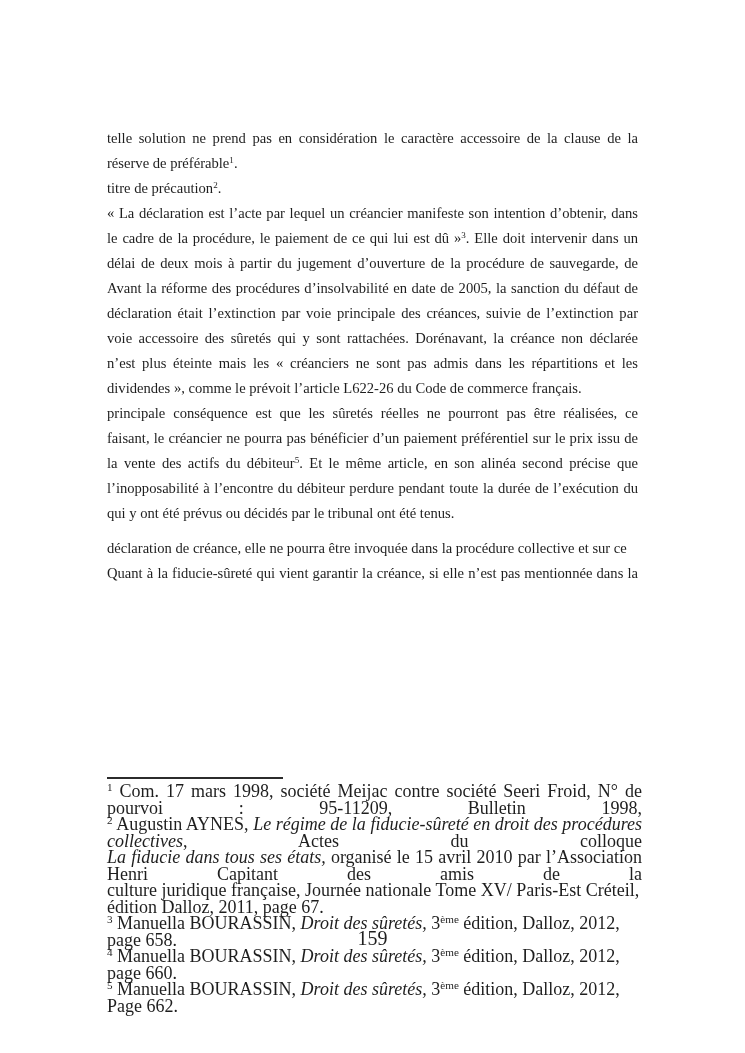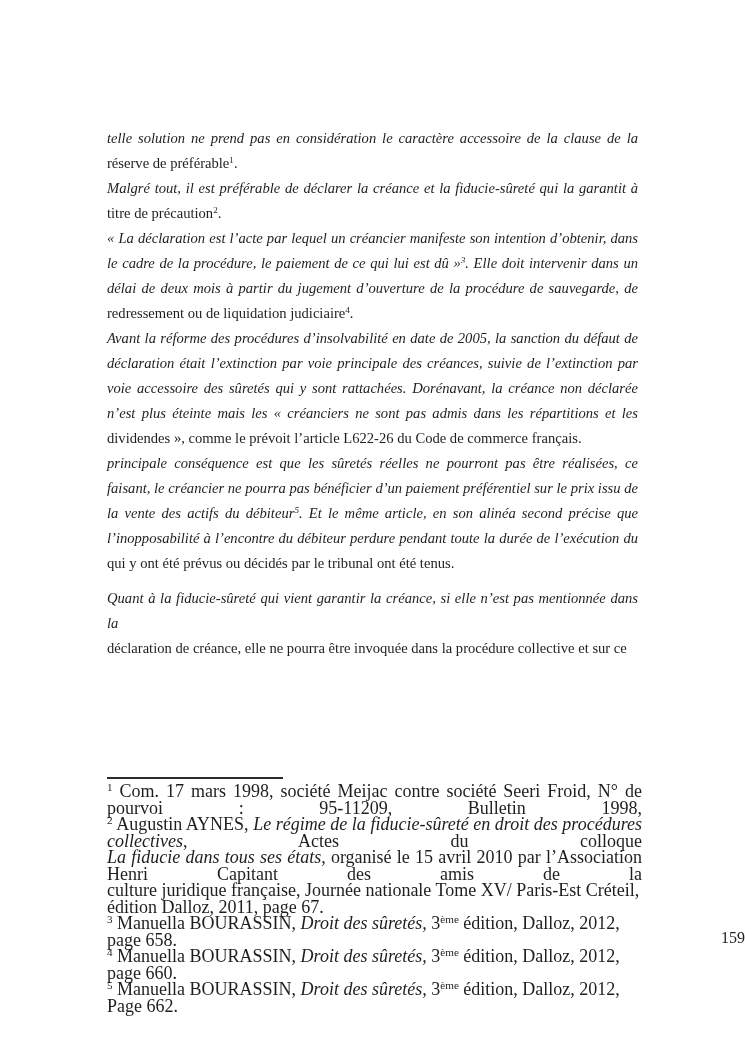--- a/index.html
+++ b/index.html
@@ -22,21 +22,20 @@
   .para.spaced { margin-top: 10px; }
   .bline {
     font-size: 14.6px;
     line-height: 25px;
     text-align: left;
     white-space: normal;
   }
   .bline.just {
     text-align: justify;
     text-align-last: justify;
-    font-style: italic;
   }
   sup.fref {
     font-size: 0.62em;
     line-height: 0;
     vertical-align: baseline;
     position: relative;
     top: -0.55em;
   }
   .footnotes {
     position: absolute;
@@ -56,61 +55,59 @@
   }
   .fline.just {
     text-align: justify;
     text-align-last: justify;
   }
   .pagenum {
     position: absolute;
     left: 0;
     top: 929px;
     width: 745px;
-    text-align: right;
-    font-size: 16px;
+    text-align: center;
+    font-size: 20px;
     line-height: 18px;
   }
 </style>
 </head>
 <body>
 
 <div class="page">
   <div class="content" id="body-container">
       <div class="para">
         <div class="bline just"><span>telle solution ne prend pas en considération le caractère accessoire de la clause de la</span></div>
         <div class="bline"><span>réserve de préférable</span><sup class="fref">1</sup><span>.</span></div>
       </div>
       <div class="para">
-        <div class="bline just"><span>Malgré tout, il est préférable de déclarer la créance et la fiducie-sûreté qui la garantit à</span></div>
         <div class="bline"><span>titre de précaution</span><sup class="fref">2</sup><span>.</span></div>
       </div>
       <div class="para">
         <div class="bline just"><span>« La déclaration est l’acte par lequel un créancier manifeste son intention d’obtenir, dans</span></div>
         <div class="bline just"><span>le cadre de la procédure, le paiement de ce qui lui est dû »</span><sup class="fref">3</sup><span>. Elle doit intervenir dans un</span></div>
         <div class="bline just"><span>délai de deux mois à partir du jugement d’ouverture de la procédure de sauvegarde, de</span></div>
-        <div class="bline"><span>redressement ou de liquidation judiciaire</span><sup class="fref">4</sup><span>.</span></div>
       </div>
       <div class="para">
         <div class="bline just"><span>Avant la réforme des procédures d’insolvabilité en date de 2005, la sanction du défaut de</span></div>
         <div class="bline just"><span>déclaration était l’extinction par voie principale des créances, suivie de l’extinction par</span></div>
         <div class="bline just"><span>voie accessoire des sûretés qui y sont rattachées. Dorénavant, la créance non déclarée</span></div>
         <div class="bline just"><span>n’est plus éteinte mais les « créanciers ne sont pas admis dans les répartitions et les</span></div>
         <div class="bline"><span>dividendes », comme le prévoit l’article L622-26 du Code de commerce français.</span></div>
       </div>
       <div class="para">
         <div class="bline just"><span>principale conséquence est que les sûretés réelles ne pourront pas être réalisées, ce</span></div>
         <div class="bline just"><span>faisant, le créancier ne pourra pas bénéficier d’un paiement préférentiel sur le prix issu de</span></div>
         <div class="bline just"><span>la vente des actifs du débiteur</span><sup class="fref">5</sup><span>. Et le même article, en son alinéa second précise que</span></div>
         <div class="bline just"><span>l’inopposabilité à l’encontre du débiteur perdure pendant toute la durée de l’exécution du</span></div>
         <div class="bline"><span>qui y ont été prévus ou décidés par le tribunal ont été tenus.</span></div>
       </div>
       <div class="para spaced">
+        <div class="bline"><span>déclaration de créance, elle ne pourra être invoquée dans la procédure collective et sur ce</span></div>
         <div class="bline just"><span>Quant à la fiducie-sûreté qui vient garantir la créance, si elle n’est pas mentionnée dans la</span></div>
-        <div class="bline"><span>déclaration de créance, elle ne pourra être invoquée dans la procédure collective et sur ce</span></div>
       </div>
     </div>
   <div class="footnotes">
     <div class="fnsep"></div>
     <div id="footnote-container">
         <div class="fnote">
           <div class="fline just"><sup class="fref">1</sup><span> Com. 17 mars 1998, société Meijac contre société Seeri Froid, N° de pourvoi : 95-11209, Bulletin 1998,</span></div>
         </div>
         <div class="fnote">
           <div class="fline just"><sup class="fref">2</sup><span> Augustin AYNES, </span><i>Le régime de la fiducie-sûreté en droit des procédures collectives</i><span>, Actes du colloque</span></div>

